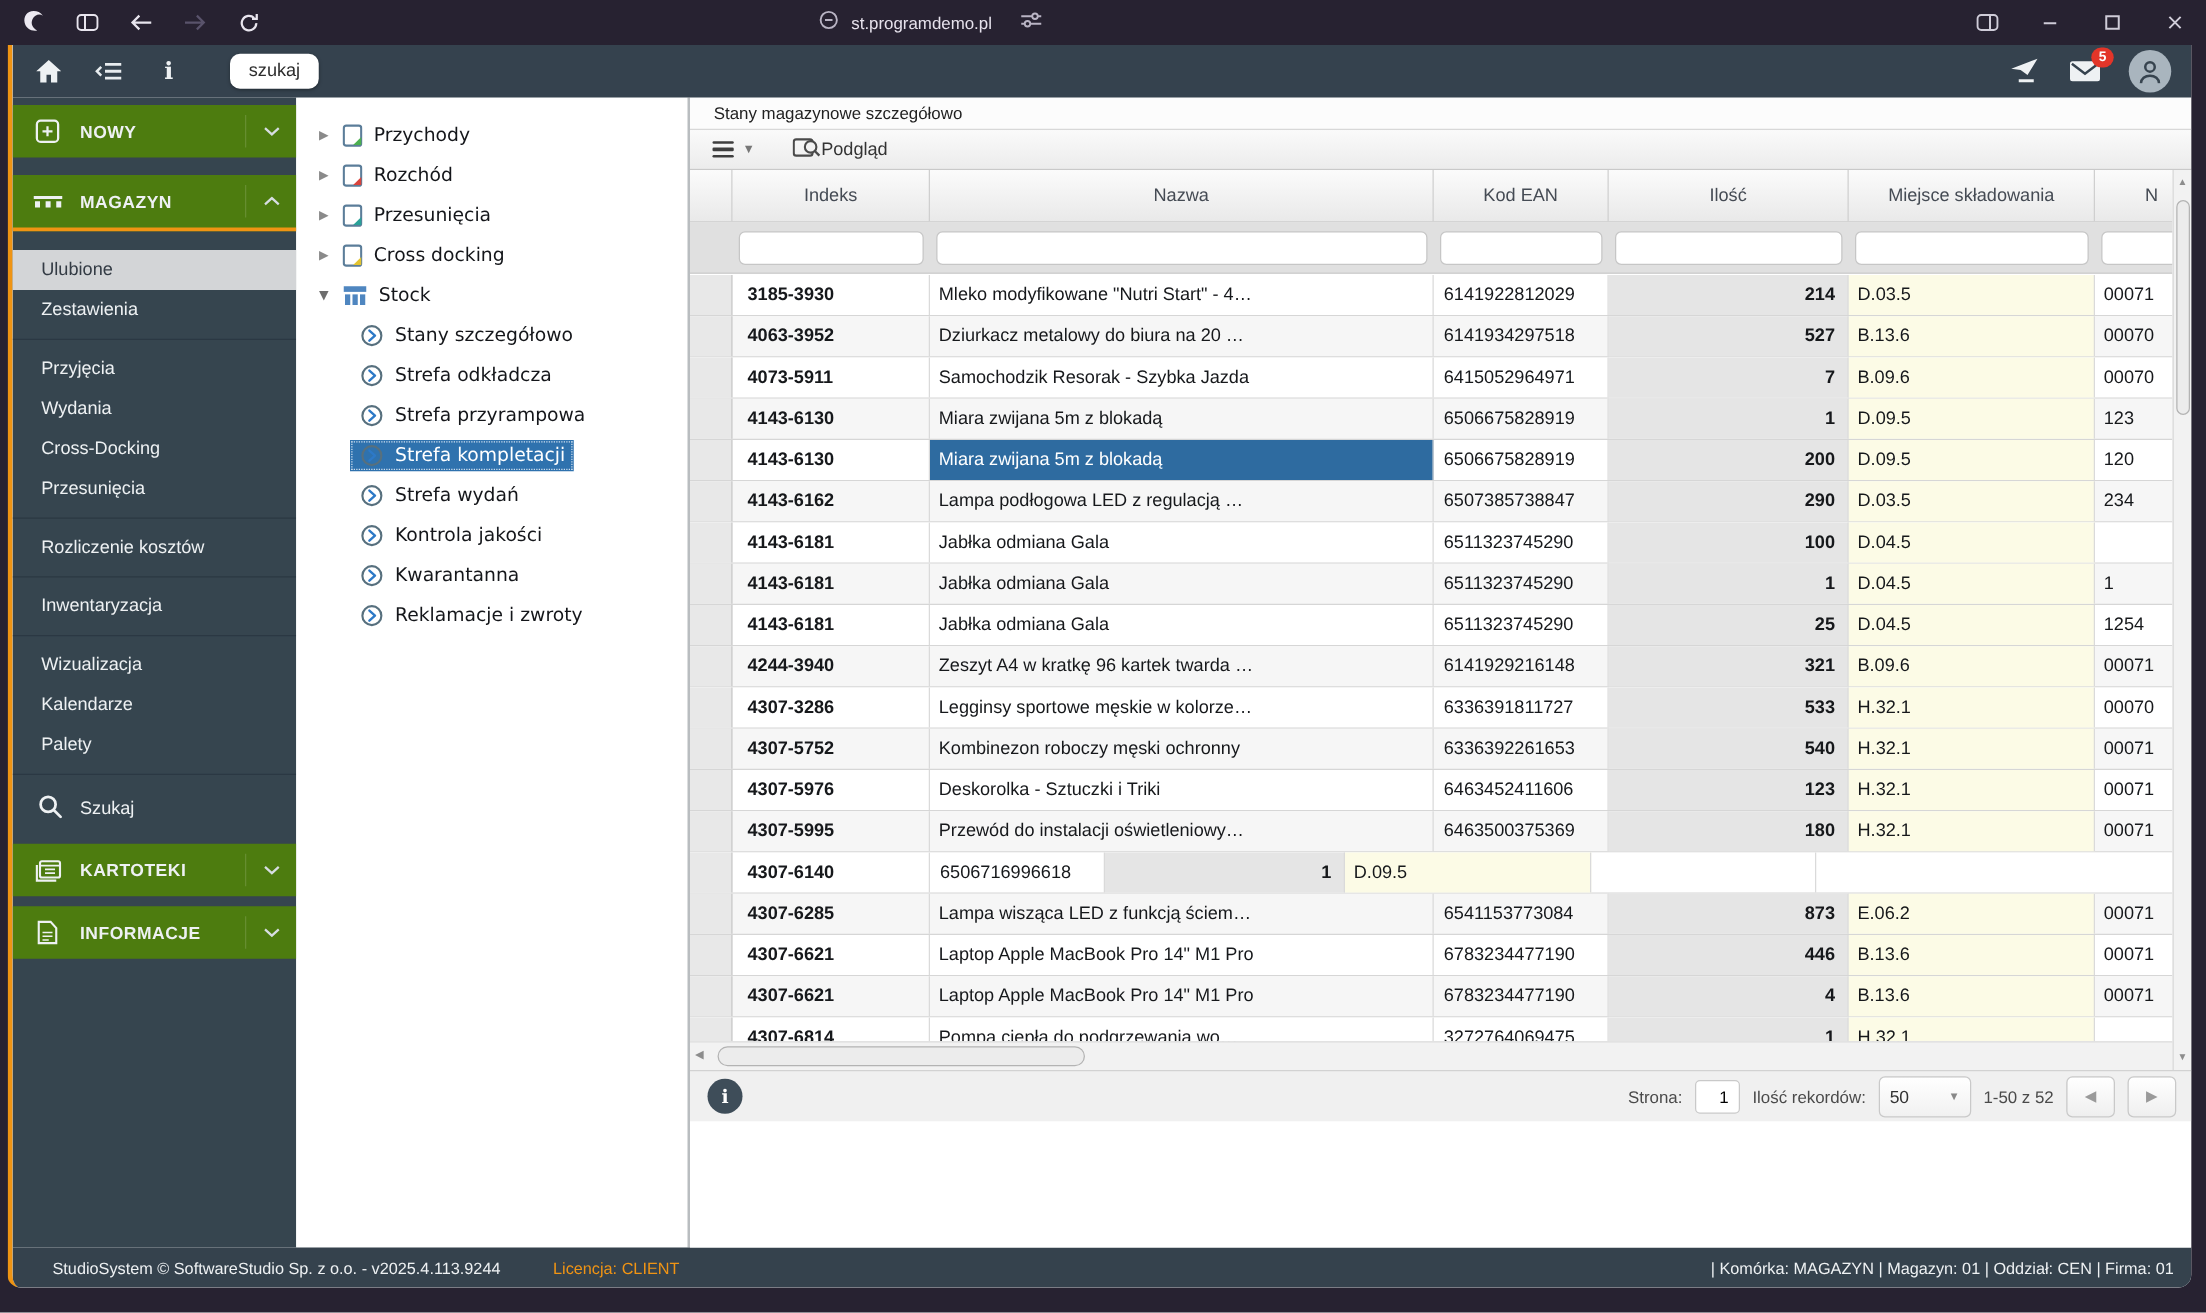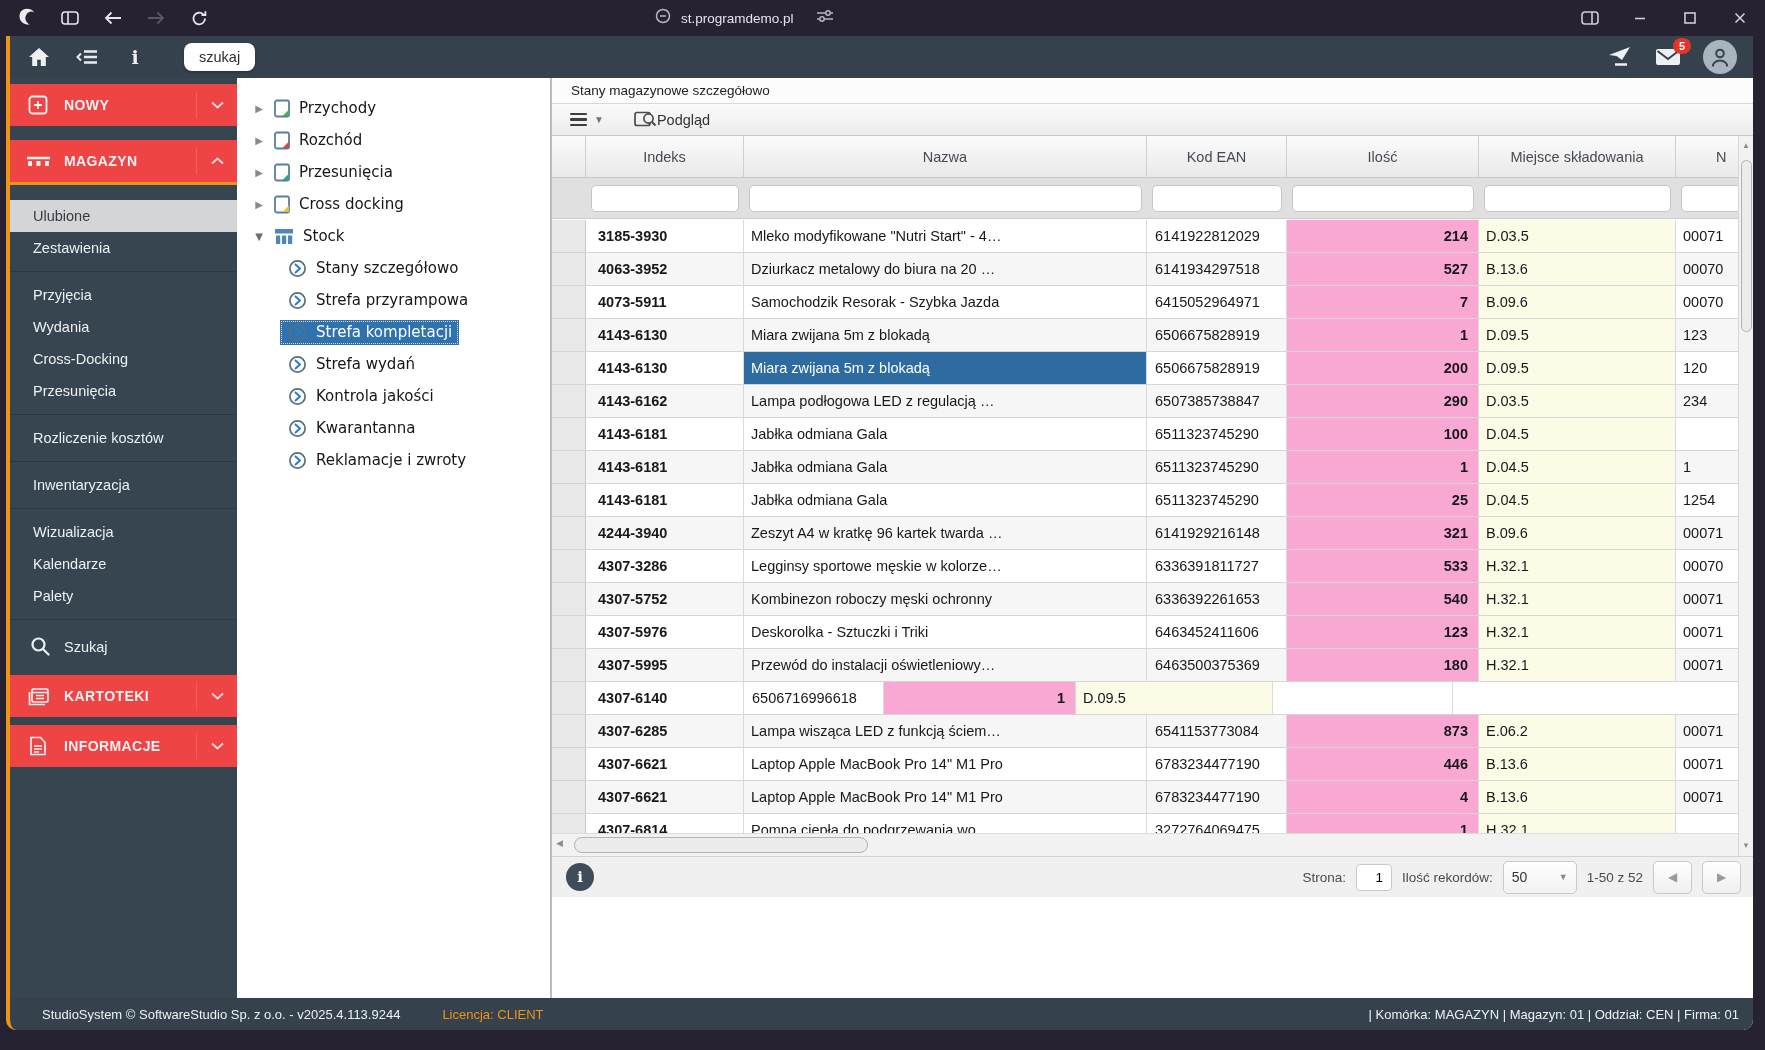--- a/index.html
+++ b/index.html
@@ -36,21 +36,21 @@
     position:absolute;top:-6px;right:-10px;background:#e33529;color:#fff;
     font-size:11px;font-weight:bold;min-width:12px;height:16px;border-radius:8px;
     display:flex;align-items:center;justify-content:center;padding:0 3px;
   }
   .person-circle{width:34px;height:34px;border-radius:50%;background:#a9b5be;display:flex;align-items:center;justify-content:center;}
   
   .main{flex:1;display:flex;min-height:0;}
   
   .sidebar{width:227px;flex:none;background:#36454f;color:#eef1f3;overflow:hidden;padding-top:6px;box-sizing:border-box;}
   .sb-sec{
-    height:42px;background:#ef4444;display:flex;align-items:center;
+    height:42px;background:#4d7c0f;display:flex;align-items:center;
     font-size:14px;font-weight:bold;letter-spacing:.4px;position:relative;cursor:pointer;
   }
   .sb-sec .sb-ic{width:24px;margin-left:16px;display:flex;justify-content:center;}
   .sb-sec .sb-lb{margin-left:14px;flex:1;}
   .sb-ch{width:40px;height:26px;display:flex;align-items:center;justify-content:center;border-left:1px solid rgba(255,255,255,.14);}
   .sb-sec.active{border-bottom:3px solid #ef9413;margin-top:14px;}
   .sb-sec.k{margin-top:8px;}
   .sb-first-gap{margin-top:15px;}
   .sb-item{
     height:32px;display:flex;align-items:center;padding-left:23px;font-size:14.5px;cursor:pointer;
@@ -99,21 +99,21 @@
   .g-row{height:33px;display:flex;box-sizing:border-box;border-bottom:1px solid #d6d6d6;background:#fff;}
   .g-row.odd{background:#f6f6f6;}
   .g-cell{
     flex:none;display:flex;align-items:center;box-sizing:border-box;
     border-right:1px solid #dadada;font-size:14.5px;color:#16181b;overflow:hidden;white-space:nowrap;
   }
   .c-handle{background:#e8e8e8;border-right:1px solid #c9c9c9;}
   .c-indeks{font-weight:bold;padding-left:12px;}
   .c-nazwa{padding-left:7px;}
   .c-ean{padding-left:8px;}
-  .c-ilosc{background:#f9a8d4;font-weight:bold;justify-content:flex-end;padding-right:10px;}
+  .c-ilosc{background:#e5e5e5;font-weight:bold;justify-content:flex-end;padding-right:10px;}
   .c-miejsce{background:#fcfbe6;padding-left:7px;}
   .c-n{padding-left:7px;}
   .g-cell.selcell{background:#2e6ba0;color:#fff;}
   
   .vscroll{position:absolute;right:0;top:0;width:15px;height:720px;background:#f2f2f2;border-left:1px solid #d7d7d7;box-sizing:border-box;}
   .vs-up,.vs-down{position:absolute;left:0;width:100%;text-align:center;font-size:8px;color:#8d8d8d;}
   .vs-up{top:5px;} .vs-down{bottom:6px;}
   .vs-thumb{position:absolute;left:2px;top:24px;width:9px;height:170px;background:#ececec;border:1px solid #b3b3b3;border-radius:6px;}
   
   .hscroll{position:absolute;left:0;right:15px;top:697px;height:23px;background:#f2f2f2;border-top:1px solid #dcdcdc;box-sizing:border-box;}
@@ -447,20 +447,32 @@
           </div>
           <div class="tr-row lvl1">
             <span class="tr-ex"></span>
             <span class="tr-node">
               <span class="tr-ic">
                 <svg width="19" height="19">
                   <circle cx="9.5" cy="9.5" r="7.6" fill="none" stroke="#57707e" stroke-width="1.7"></circle>
                   <path d="M7.5 5.5 L12 9.5 L7.5 13.5" fill="none" stroke="#2d79c7" stroke-width="1.9" stroke-linecap="round" stroke-linejoin="round"></path>
                 </svg>
               </span>
+              <span class="tr-lb">Strefa odkładcza</span>
+            </span>
+          </div>
+          <div class="tr-row lvl1">
+            <span class="tr-ex"></span>
+            <span class="tr-node">
+              <span class="tr-ic">
+                <svg width="19" height="19">
+                  <circle cx="9.5" cy="9.5" r="7.6" fill="none" stroke="#57707e" stroke-width="1.7"></circle>
+                  <path d="M7.5 5.5 L12 9.5 L7.5 13.5" fill="none" stroke="#2d79c7" stroke-width="1.9" stroke-linecap="round" stroke-linejoin="round"></path>
+                </svg>
+              </span>
               <span class="tr-lb">Strefa przyrampowa</span>
             </span>
           </div>
           <div class="tr-row lvl1">
             <span class="tr-ex"></span>
             <span class="tr-node sel">
               <span class="tr-ic">
                 <svg width="19" height="19">
                   <circle cx="9.5" cy="9.5" r="7.6" fill="none" stroke="#57707e" stroke-width="1.7"></circle>
                   <path d="M7.5 5.5 L12 9.5 L7.5 13.5" fill="none" stroke="#2d79c7" stroke-width="1.9" stroke-linecap="round" stroke-linejoin="round"></path>

